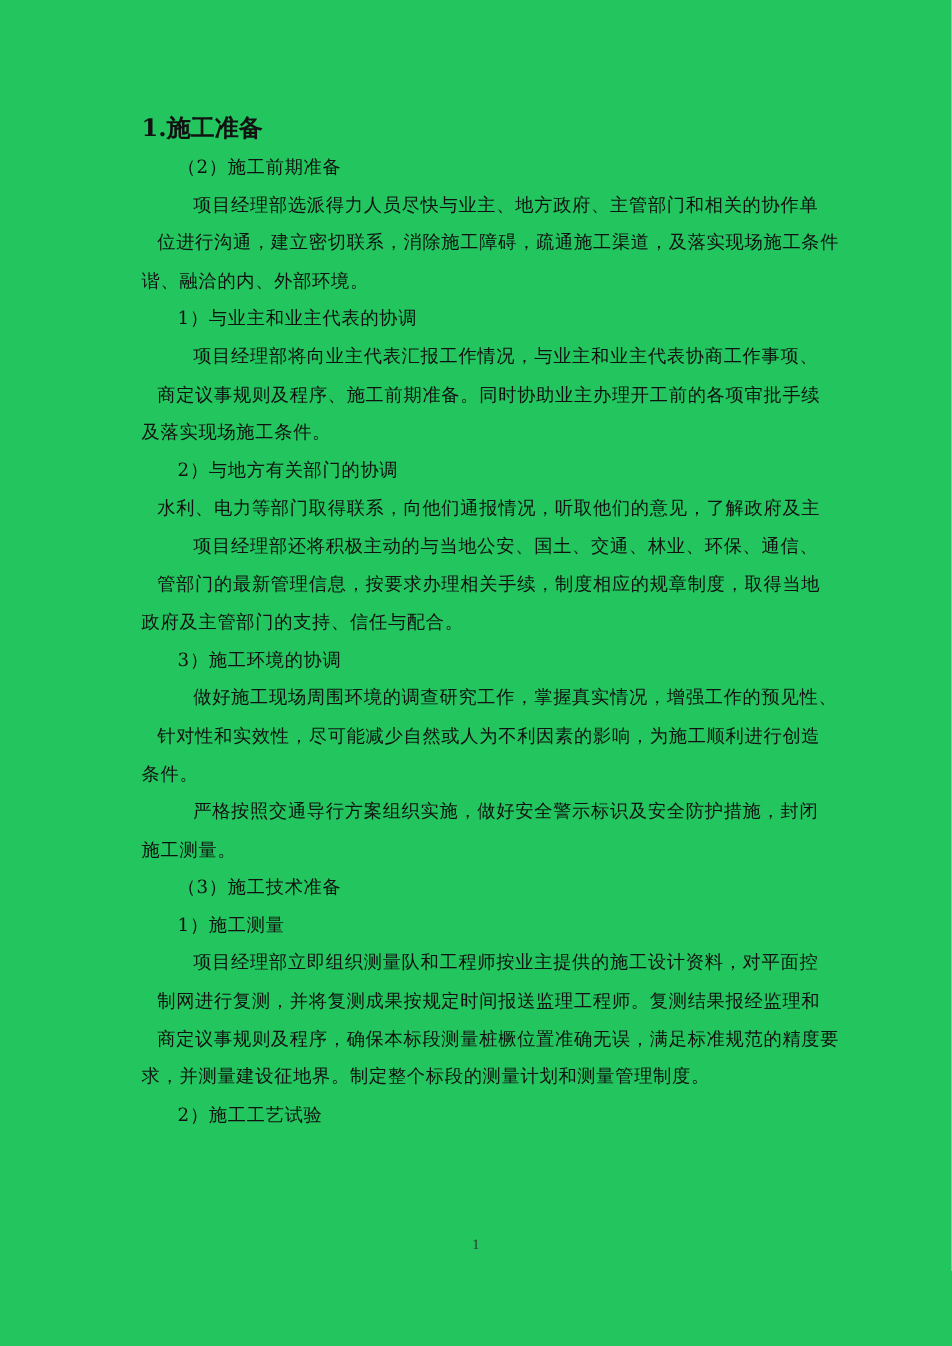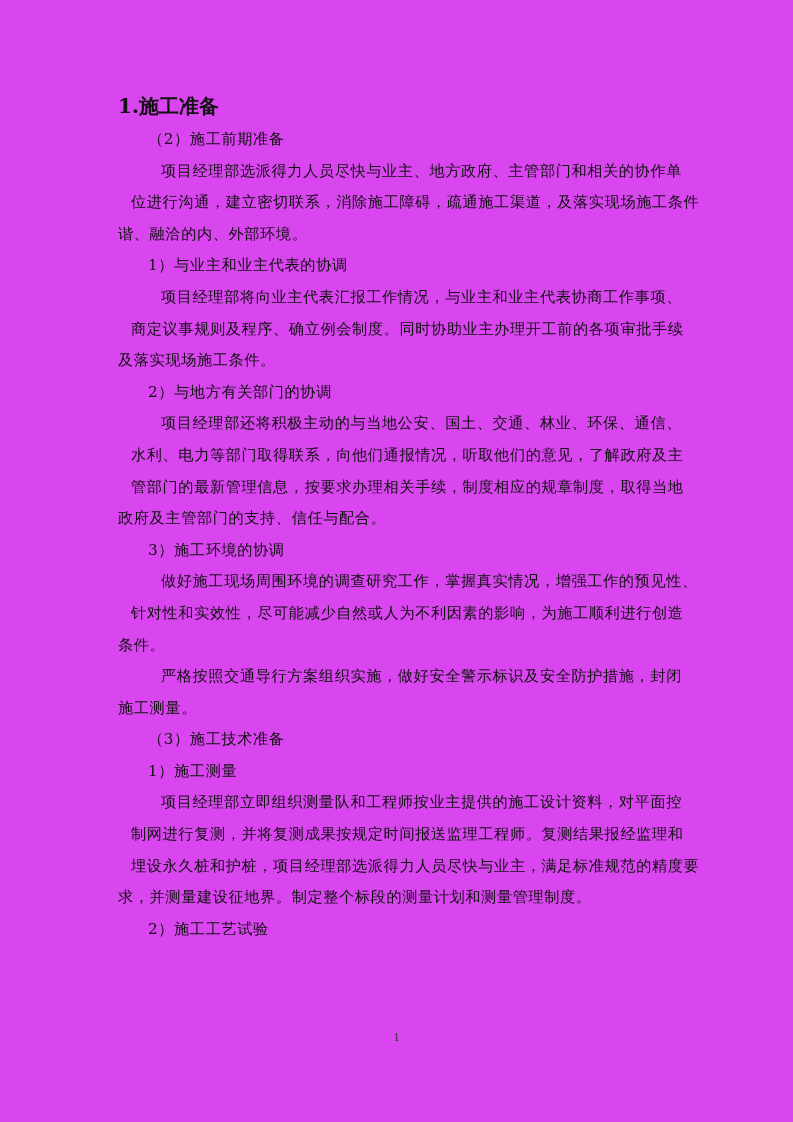--- a/index.html
+++ b/index.html
@@ -13,21 +13,21 @@
       position: relative;
       overflow: hidden;
       font-family: "DejaVu Serif", "Liberation Serif", serif;
       color: #111111;
     }
     .page {
       position: absolute;
       left: 0; top: 0;
       width: 793px;
       height: 1122px;
-      background: #d946ef;
+      background: #22c55e;
     }
     .content {
       position: absolute;
       left: 118px;
       top: 92px;
       width: 558px;
     }
     .title {
       font-family: "DejaVu Serif", "Liberation Serif", serif;
       font-weight: bold;
@@ -68,35 +68,35 @@
 
 <div class="page">
   <div class="content">
     <h1 class="title">1.施工准备</h1>
     <div class="line indent">（2）施工前期准备</div>
     <div class="line indent justify">项目经理部选派得力人员尽快与业主、地方政府、主管部门和相关的协作单</div>
     <div class="line justify">位进行沟通，建立密切联系，消除施工障碍，疏通施工渠道，及落实现场施工条件</div>
     <div class="line">谐、融洽的内、外部环境。</div>
     <div class="line indent">1）与业主和业主代表的协调</div>
     <div class="line indent justify">项目经理部将向业主代表汇报工作情况，与业主和业主代表协商工作事项、</div>
-    <div class="line justify">商定议事规则及程序、确立例会制度。同时协助业主办理开工前的各项审批手续</div>
+    <div class="line justify">商定议事规则及程序、施工前期准备。同时协助业主办理开工前的各项审批手续</div>
     <div class="line">及落实现场施工条件。</div>
     <div class="line indent">2）与地方有关部门的协调</div>
+    <div class="line justify">水利、电力等部门取得联系，向他们通报情况，听取他们的意见，了解政府及主</div>
     <div class="line indent justify">项目经理部还将积极主动的与当地公安、国土、交通、林业、环保、通信、</div>
-    <div class="line justify">水利、电力等部门取得联系，向他们通报情况，听取他们的意见，了解政府及主</div>
     <div class="line justify">管部门的最新管理信息，按要求办理相关手续，制度相应的规章制度，取得当地</div>
     <div class="line">政府及主管部门的支持、信任与配合。</div>
     <div class="line indent">3）施工环境的协调</div>
     <div class="line indent justify">做好施工现场周围环境的调查研究工作，掌握真实情况，增强工作的预见性、</div>
     <div class="line justify">针对性和实效性，尽可能减少自然或人为不利因素的影响，为施工顺利进行创造</div>
     <div class="line">条件。</div>
     <div class="line indent justify">严格按照交通导行方案组织实施，做好安全警示标识及安全防护措施，封闭</div>
     <div class="line">施工测量。</div>
     <div class="line indent">（3）施工技术准备</div>
     <div class="line indent">1）施工测量</div>
     <div class="line indent justify">项目经理部立即组织测量队和工程师按业主提供的施工设计资料，对平面控</div>
     <div class="line justify">制网进行复测，并将复测成果按规定时间报送监理工程师。复测结果报经监理和</div>
-    <div class="line justify">埋设永久桩和护桩，项目经理部选派得力人员尽快与业主，满足标准规范的精度要</div>
+    <div class="line justify">商定议事规则及程序，确保本标段测量桩橛位置准确无误，满足标准规范的精度要</div>
     <div class="line">求，并测量建设征地界。制定整个标段的测量计划和测量管理制度。</div>
     <div class="line indent">2）施工工艺试验</div>
   </div>
   <div class="page-number">1</div>
 </div>
 
 </body></html>

